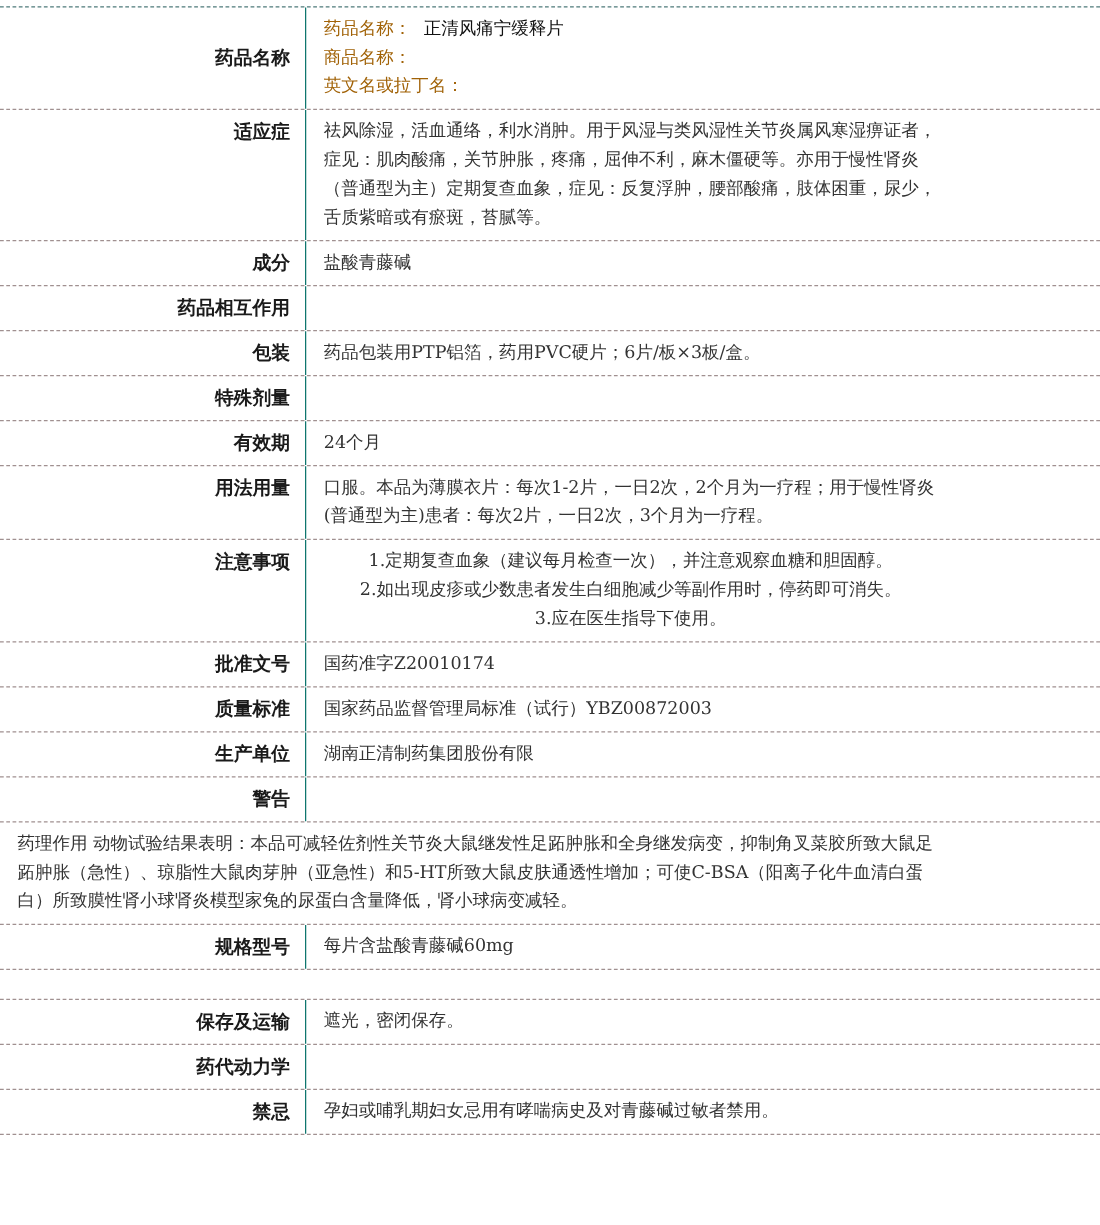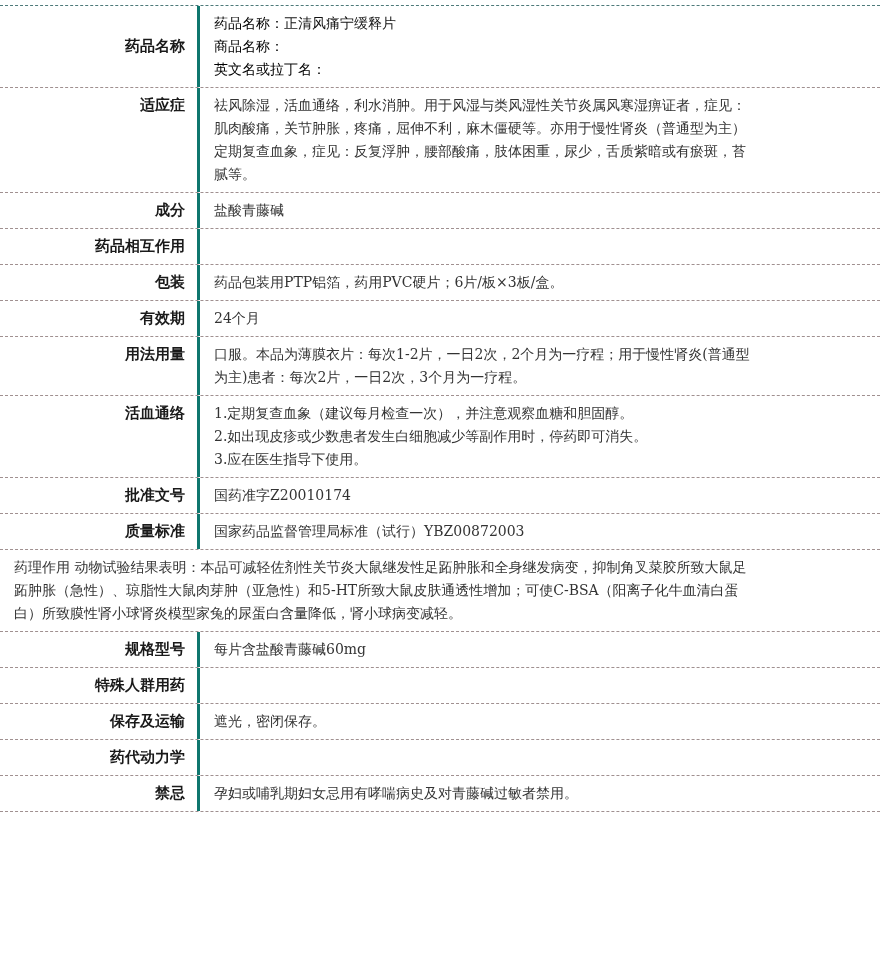--- a/index.html
+++ b/index.html
@@ -27,42 +27,45 @@
   .cell-label {
     width: 200px;
     box-sizing: border-box;
     flex: 0 0 200px;
     padding: 6px 12px 6px 0;
     text-align: right;
     font-weight: bold;
     font-size: 15px;
     line-height: 23px;
     color: #1a1a1a;
-    border-right: 3px solid #0f766e;
+    border-right: 1px solid #0f766e;
+    margin-left: 45px;
   }
   .row-center-label .cell-label {
     padding-top: 29px;
   }
   .cell-value {
     flex: 1 1 auto;
     box-sizing: border-box;
     padding: 6px 130px 6px 14px;
     font-size: 14px;
     line-height: 23px;
     color: #333333;
     min-height: 23px;
   }
   .sub-line .field-label {
-    color: #000000;
+    color: #a16207;
   }
   .sub-line .field-value {
     color: #111111;
+    margin-left: 10px;
   }
   .note-line {
     display: block;
+    text-align: center;
   }
 </style>
 </head>
 <body>
 
 <div class="drug-table">
 
   <div class="row row-center-label">
     <div class="cell-label">药品名称</div>
     <div class="cell-value">
@@ -91,63 +94,74 @@
   <div class="row">
     <div class="cell-label">药品相互作用</div>
     <div class="cell-value"></div>
   </div>
 
   <div class="row">
     <div class="cell-label">包装</div>
     <div class="cell-value">药品包装用PTP铝箔，药用PVC硬片；6片/板×3板/盒。</div>
   </div>
 
+  <div class="row">
+    <div class="cell-label">特殊剂量</div>
+    <div class="cell-value"></div>
+  </div>
 
   <div class="row">
     <div class="cell-label">有效期</div>
     <div class="cell-value">24个月</div>
   </div>
 
   <div class="row">
     <div class="cell-label">用法用量</div>
     <div class="cell-value">口服。本品为薄膜衣片：每次1-2片，一日2次，2个月为一疗程；用于慢性肾炎(普通型为主)患者：每次2片，一日2次，3个月为一疗程。</div>
   </div>
 
   <div class="row">
-    <div class="cell-label">活血通络</div>
+    <div class="cell-label">注意事项</div>
     <div class="cell-value">
       <span class="note-line">1.定期复查血象（建议每月检查一次），并注意观察血糖和胆固醇。</span>
       <span class="note-line">2.如出现皮疹或少数患者发生白细胞减少等副作用时，停药即可消失。</span>
       <span class="note-line">3.应在医生指导下使用。</span>
     </div>
   </div>
 
   <div class="row">
     <div class="cell-label">批准文号</div>
     <div class="cell-value">国药准字Z20010174</div>
   </div>
 
   <div class="row">
     <div class="cell-label">质量标准</div>
     <div class="cell-value">国家药品监督管理局标准（试行）YBZ00872003</div>
   </div>
 
+  <div class="row">
+    <div class="cell-label">生产单位</div>
+    <div class="cell-value">湖南正清制药集团股份有限</div>
+  </div>
 
+  <div class="row">
+    <div class="cell-label">警告</div>
+    <div class="cell-value"></div>
+  </div>
 
   <div class="row">
     <div class="cell-value">药理作用 动物试验结果表明：本品可减轻佐剂性关节炎大鼠继发性足跖肿胀和全身继发病变，抑制角叉菜胶所致大鼠足跖肿胀（急性）、琼脂性大鼠肉芽肿（亚急性）和5-HT所致大鼠皮肤通透性增加；可使C-BSA（阳离子化牛血清白蛋白）所致膜性肾小球肾炎模型家兔的尿蛋白含量降低，肾小球病变减轻。</div>
   </div>
 
   <div class="row">
     <div class="cell-label">规格型号</div>
     <div class="cell-value">每片含盐酸青藤碱60mg</div>
   </div>
 
   <div class="row">
-    <div class="cell-label">特殊人群用药</div>
     <div class="cell-value"></div>
   </div>
 
   <div class="row">
     <div class="cell-label">保存及运输</div>
     <div class="cell-value">遮光，密闭保存。</div>
   </div>
 
 
   <div class="row">

